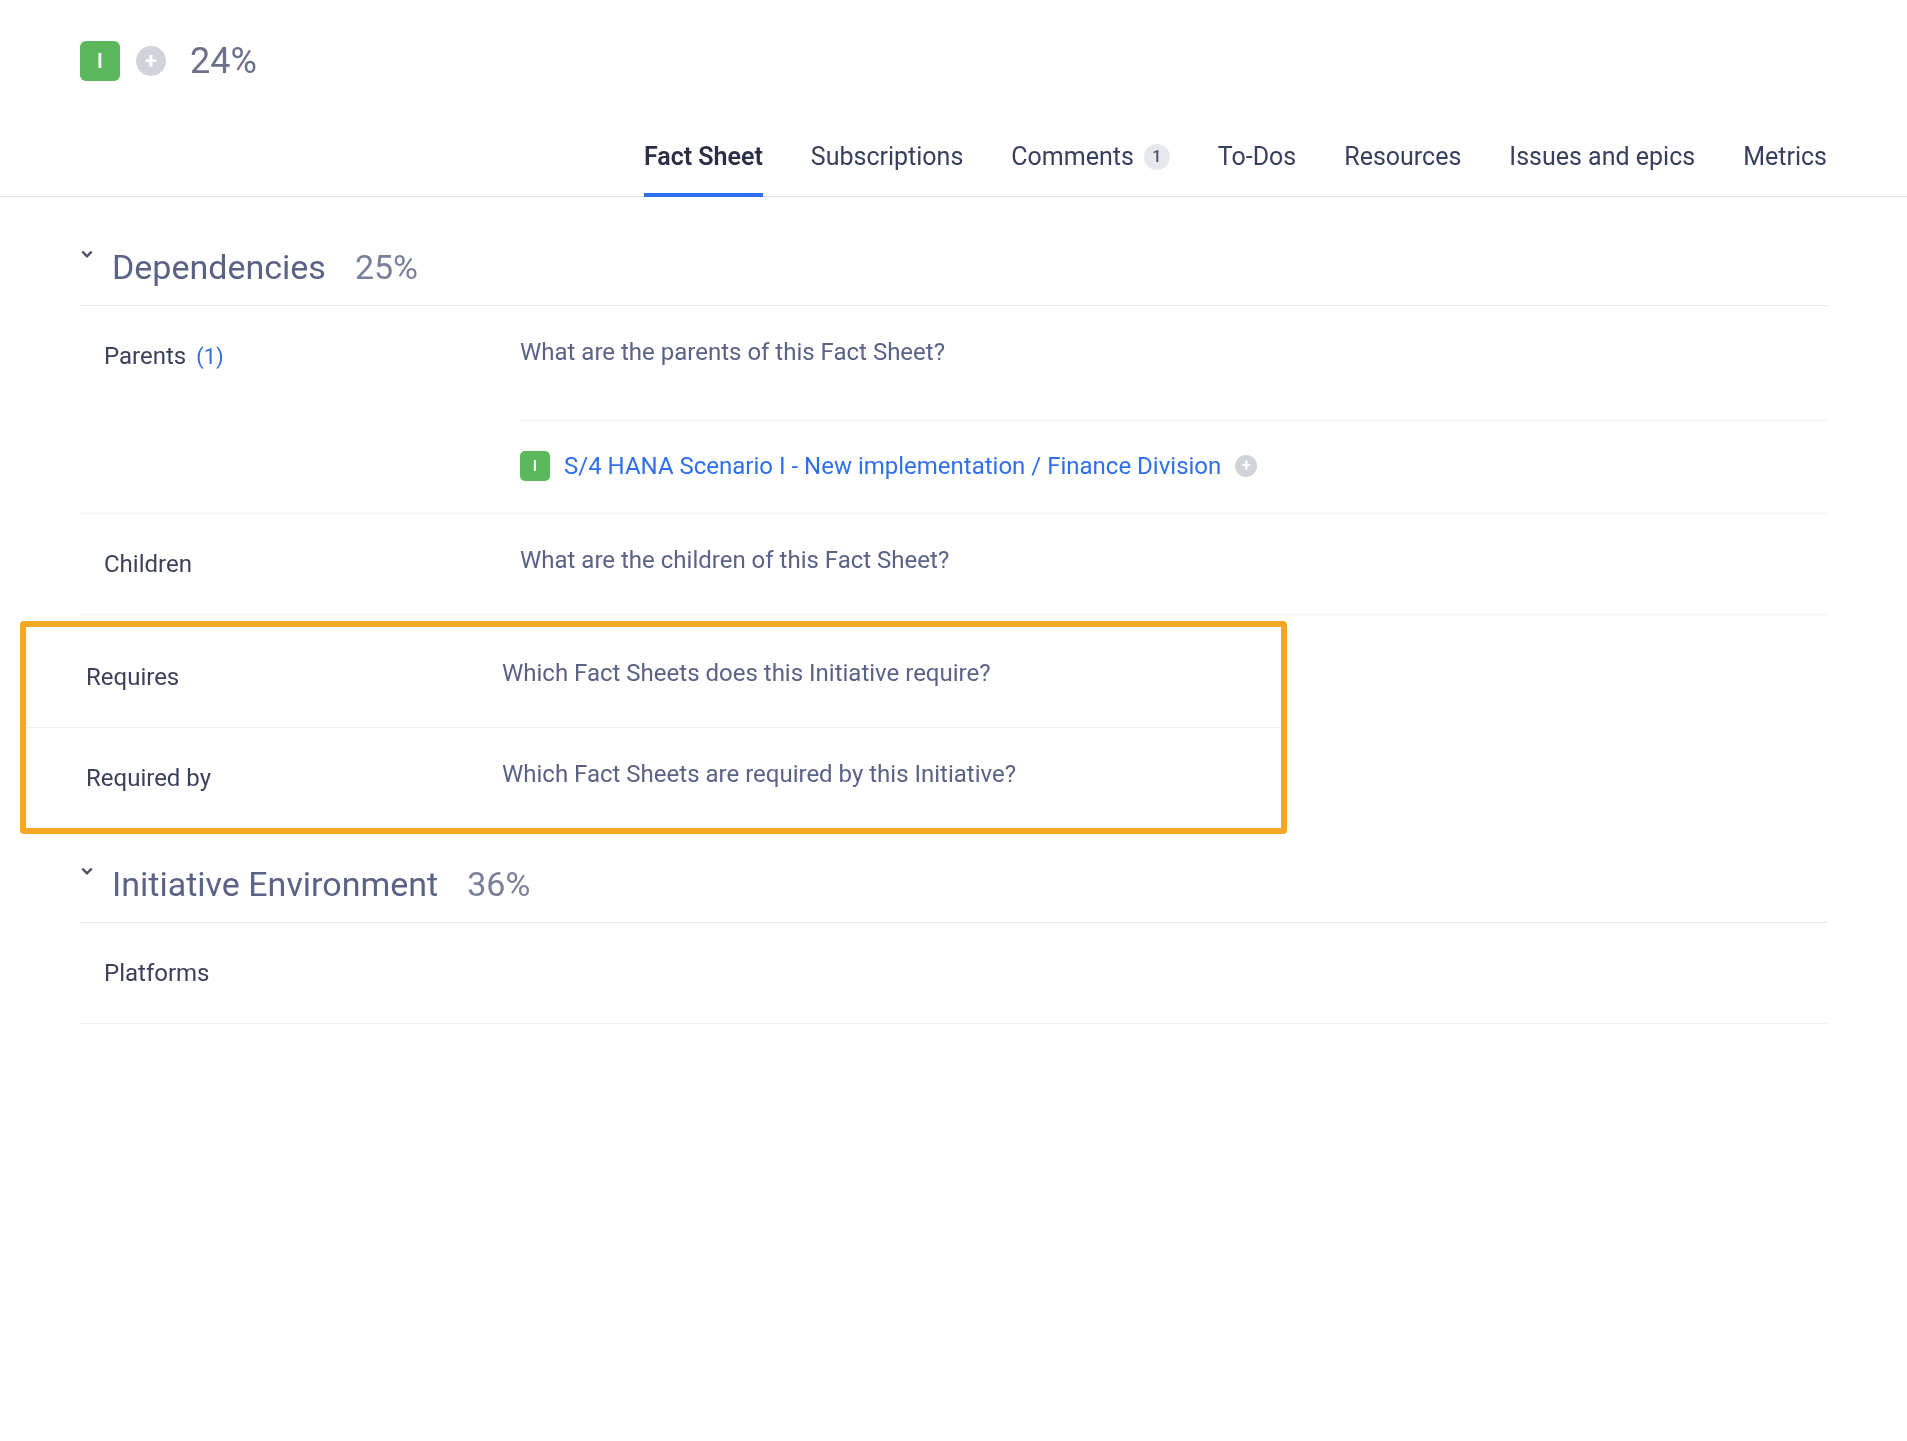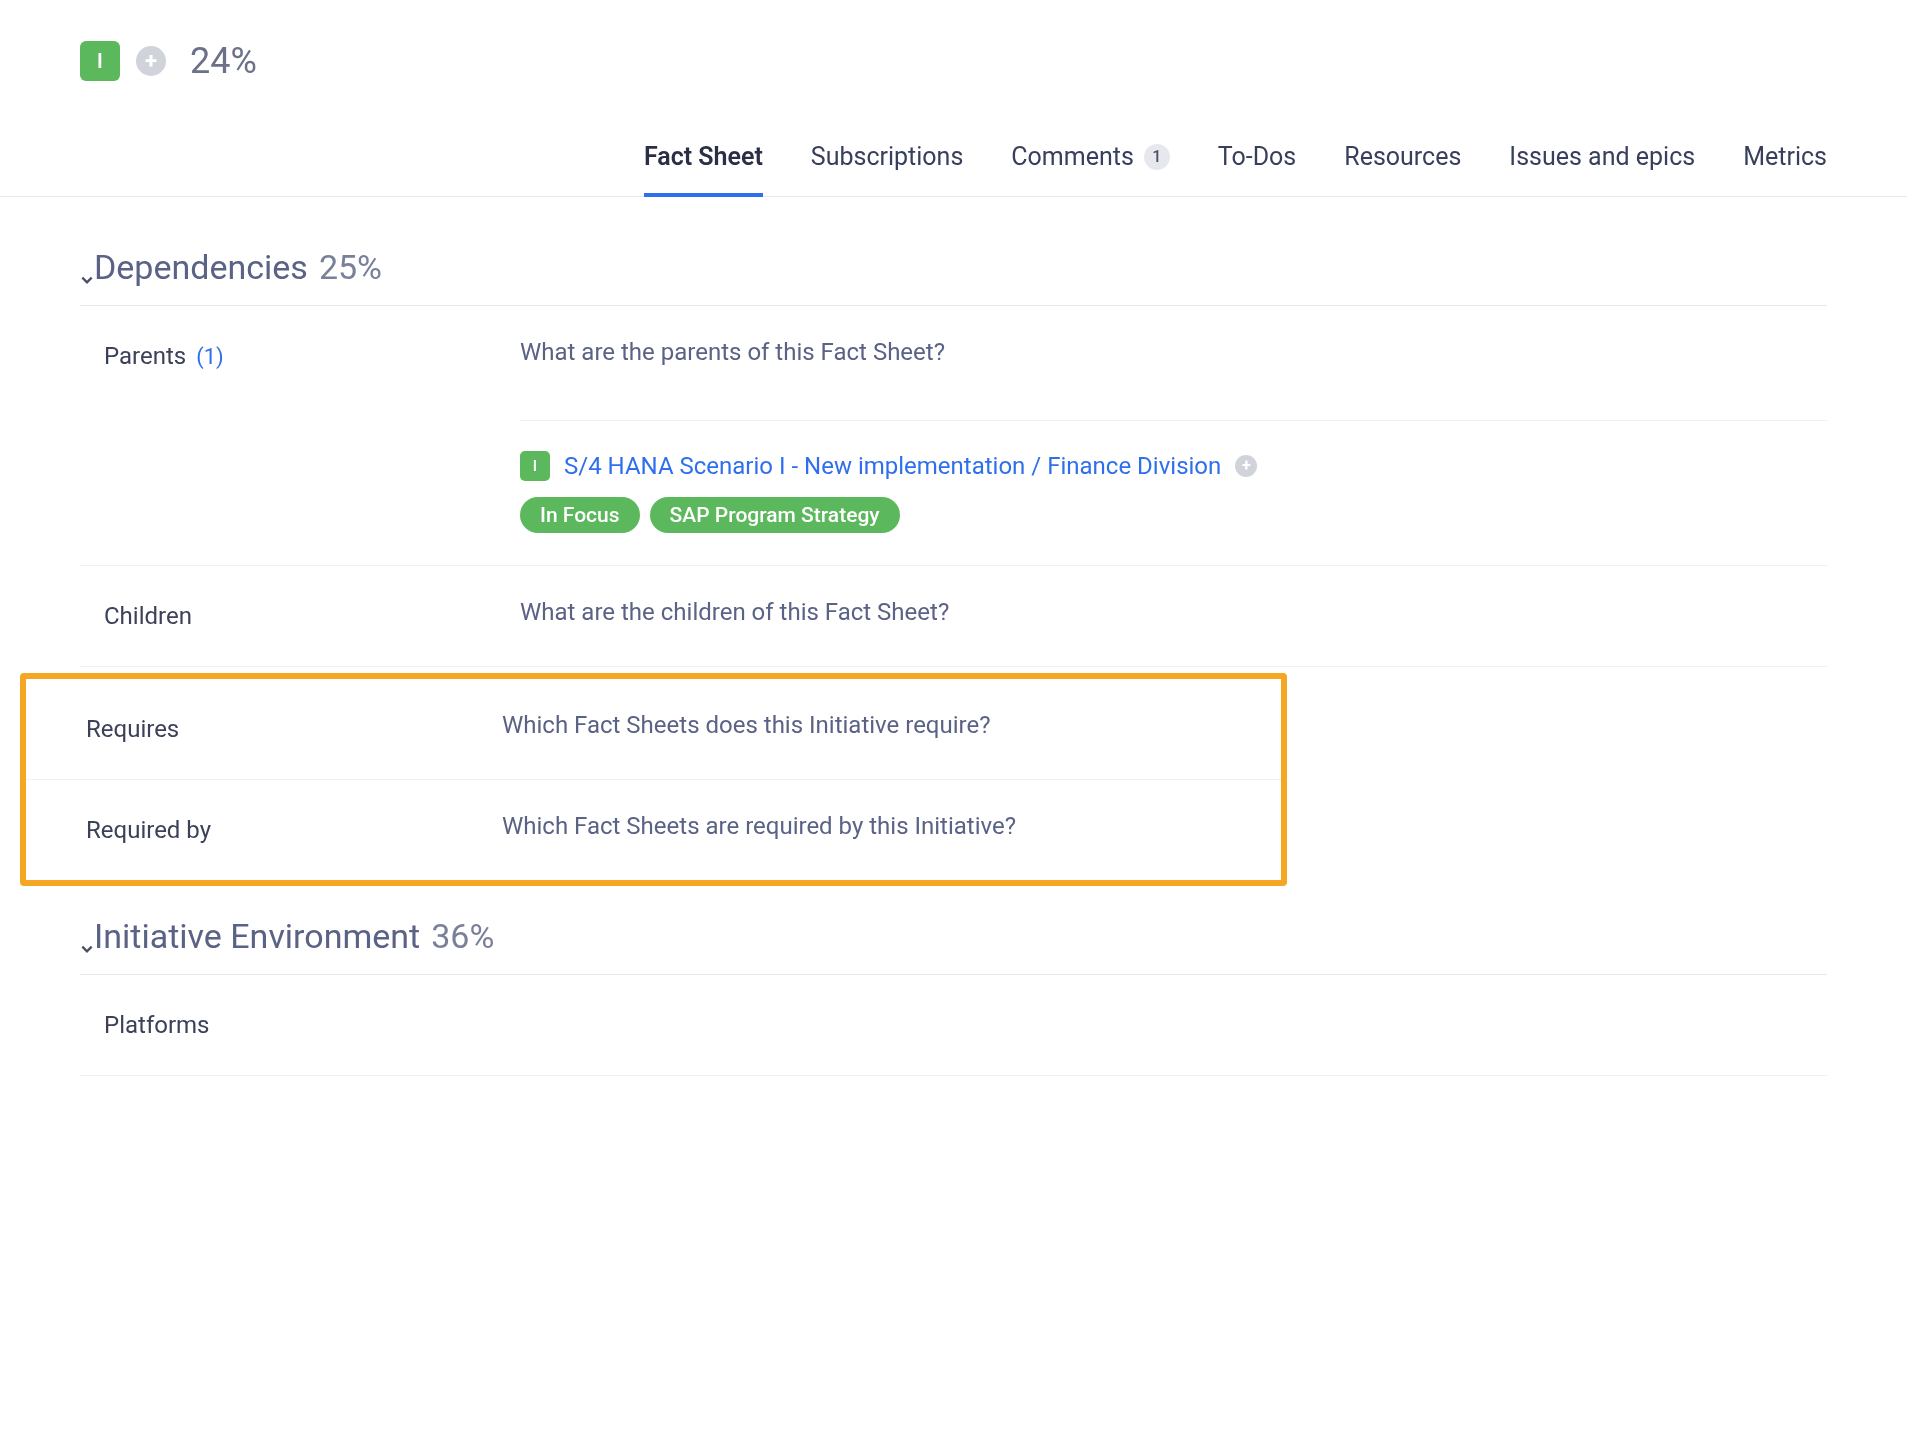--- a/index.html
+++ b/index.html
@@ -108,21 +108,22 @@
     justify-content: center;
     font-size: 16px;
     font-weight: 500;
     padding: 0 6px;
   }
   .content {
     padding-top: 50px;
   }
   .section-header {
     display: flex;
-    align-items: flex-end;
+    align-items: flex-start;
+    gap: 18px;
     border-bottom: 1px solid #e6e8ee;
     padding-bottom: 18px;
     margin-bottom: 0;
     cursor: pointer;
   }
   .chevron {
     width: 14px;
     height: 14px;
     display: inline-block;
     transform: rotate(0deg);
@@ -271,24 +272,20 @@
         <span class="row-label-count">(1)</span>
       </div>
       <div class="row-value-col">
         <div class="placeholder-text">What are the parents of this Fact Sheet?</div>
         <div class="parent-block">
           <div class="parent-line">
             <div class="type-badge sm">I</div>
             <span class="parent-link">S/4 HANA Scenario I - New implementation / Finance Division</span>
             <div class="plus-circle sm">+</div>
           </div>
-          <div class="tag-row">
-            <span class="pill">In Focus</span>
-            <span class="pill">SAP Program Strategy</span>
-          </div>
         </div>
       </div>
     </div>
 
     <div class="row">
       <div class="row-label-col">
         <span>Children</span>
       </div>
       <div class="row-value-col">
         <div class="placeholder-text">What are the children of this Fact Sheet?</div>

